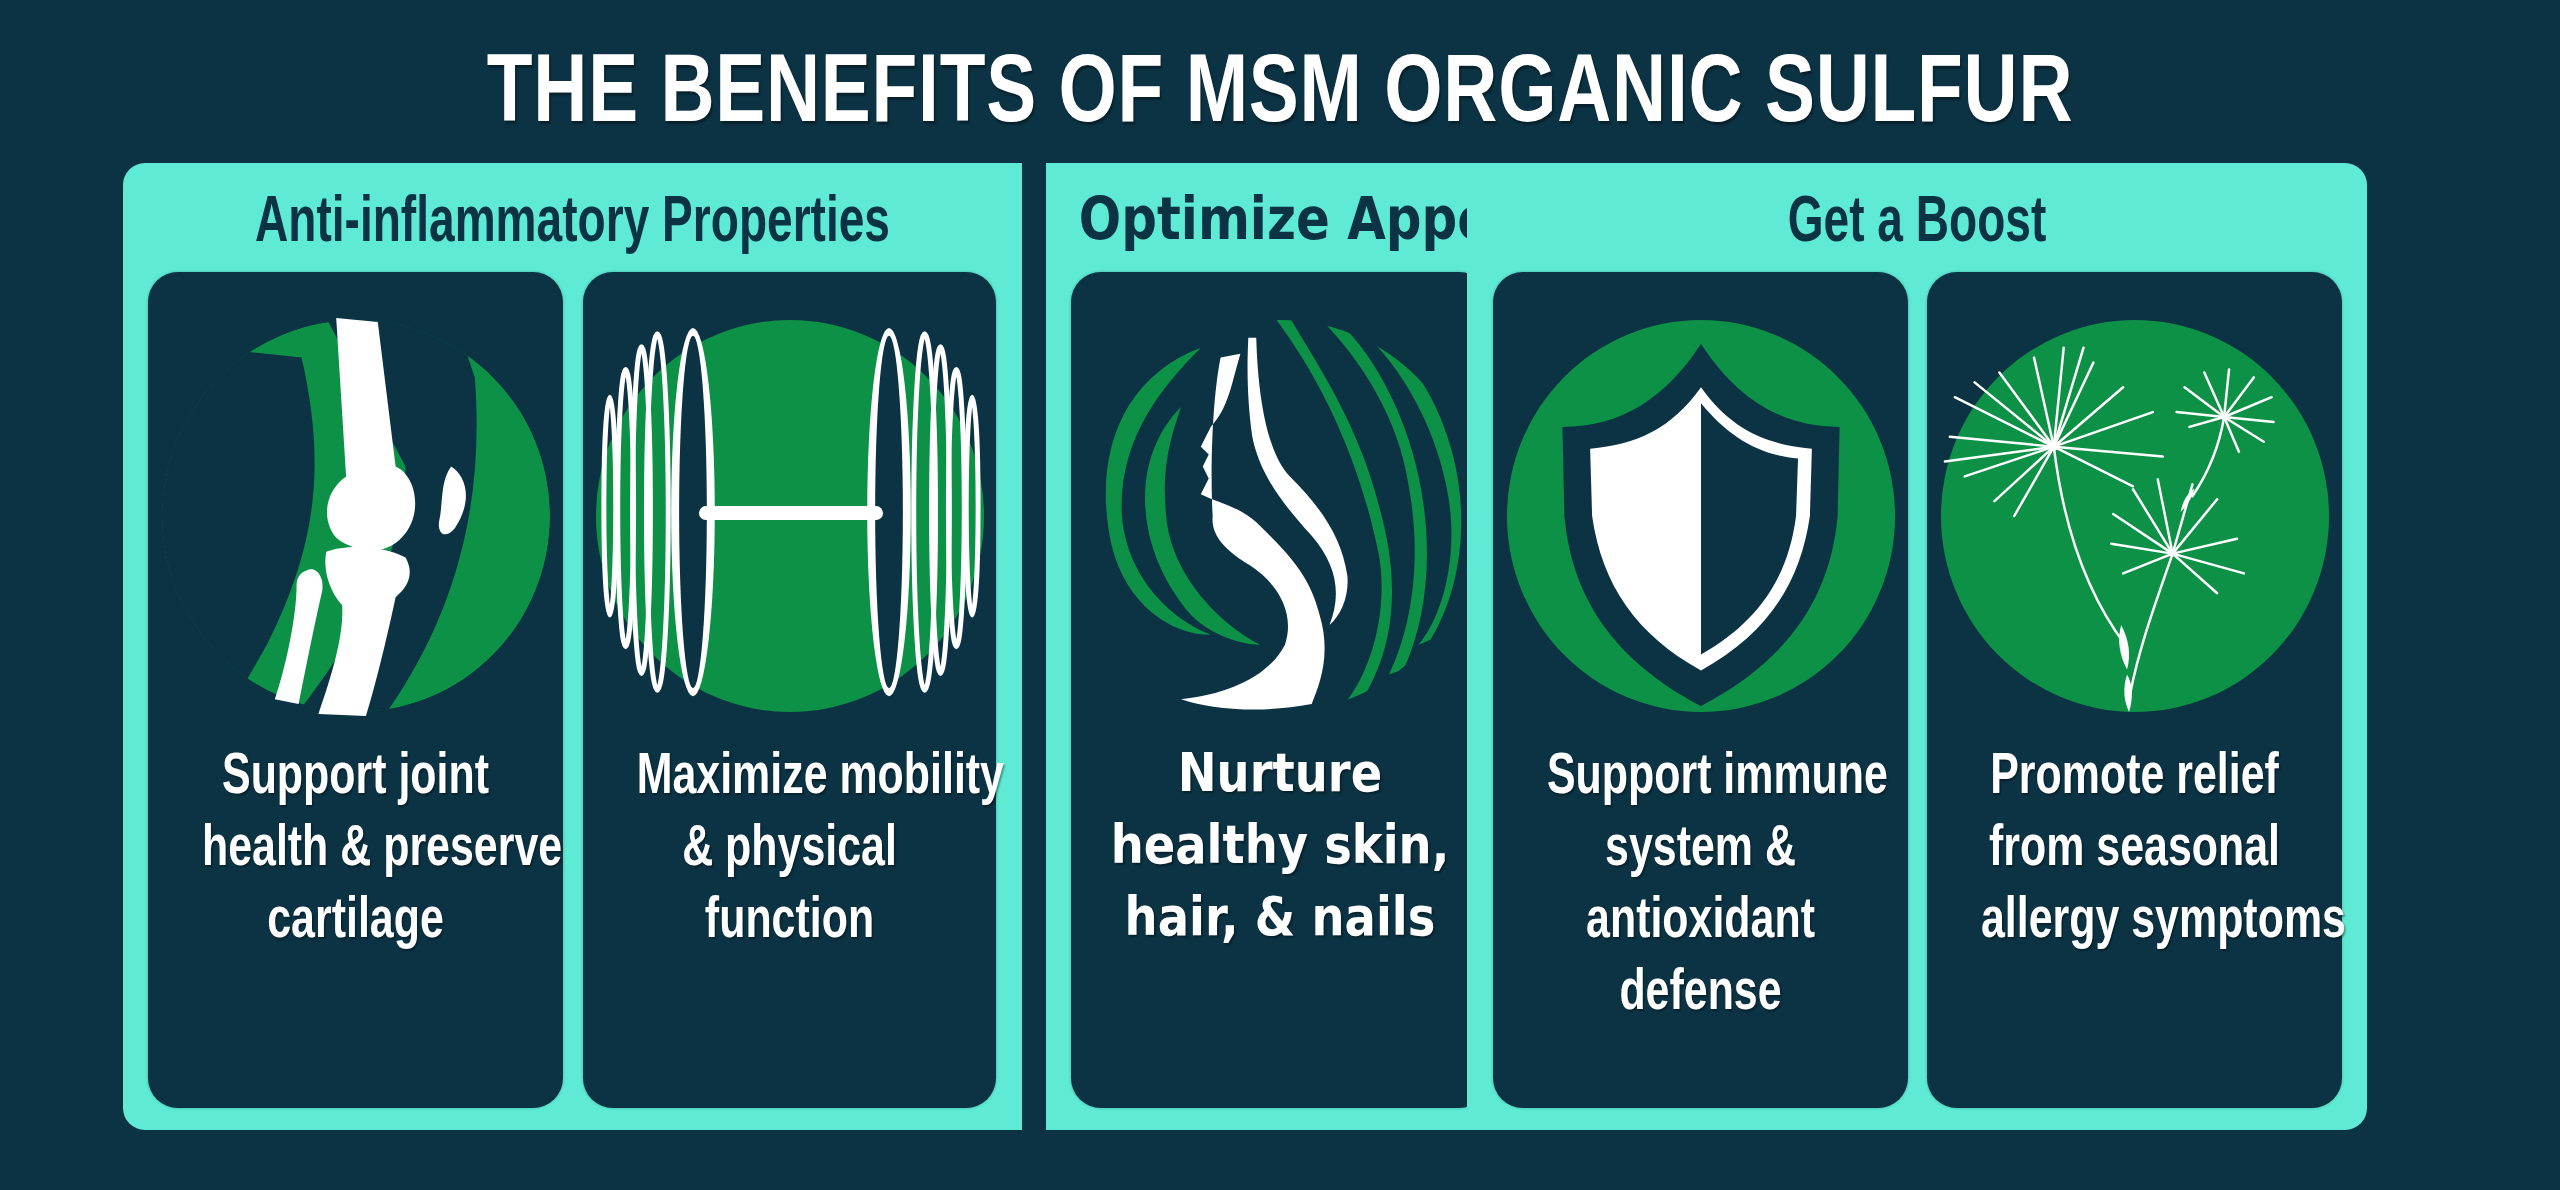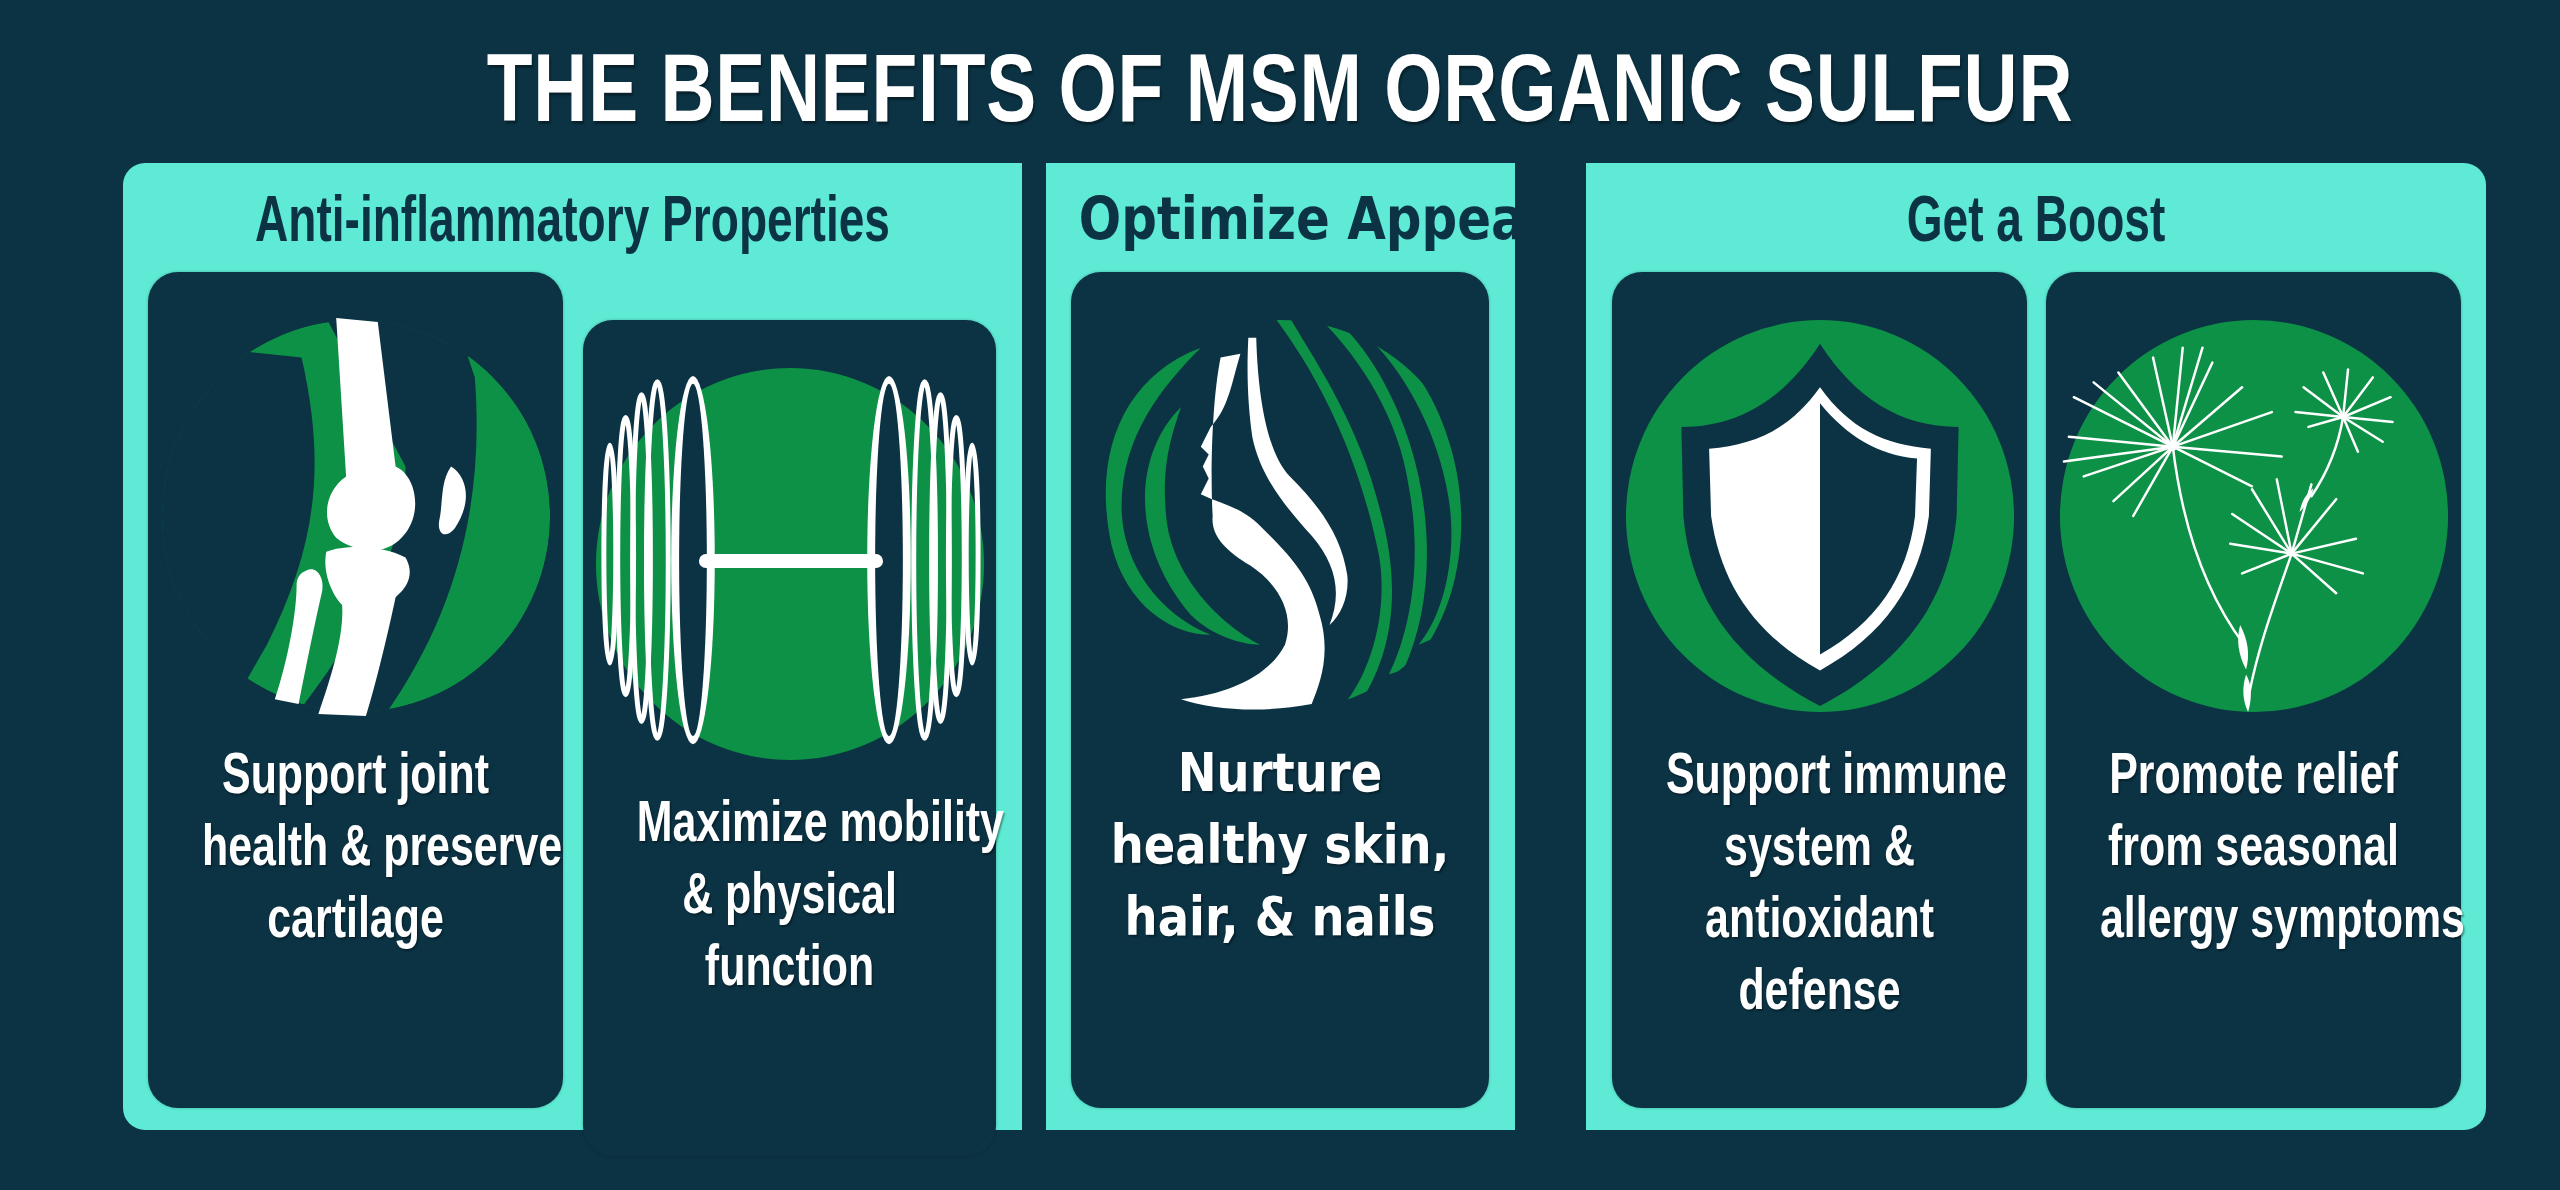--- a/index.html
+++ b/index.html
@@ -17,21 +17,21 @@
     transform:scaleX(0.78); transform-origin:center;
     text-shadow:2px 3px 2px rgba(0,0,0,0.35);
     line-height:100px;
   }
   .panel {
     position:absolute; top:163px; height:967px;
     background:#5eead4;
   }
   .panel.p1 { left:123px; width:899px; border-radius:22px 0 0 22px; }
   .panel.p2 { left:1046px; width:469px; border-radius:0; }
-  .panel.p3 { left:1586px; width:900px; border-radius:0 22px 22px 0; }
+  .panel.p3 { left:1467px; width:900px; border-radius:0 22px 22px 0; }
   .panel-title {
     position:absolute; left:0; right:0; top:18px;
     text-align:center; color:#0b3344;
     font-weight:bold; font-size:64px; line-height:76px;
     transform:scaleX(0.72); transform-origin:center;
     white-space:nowrap;
   }
   .card {
     position:absolute; top:109px; height:836px;
     background:#0b3344; border-radius:30px;
@@ -80,21 +80,21 @@
         <path d="M150 255 C160 250 168 262 166 275 C158 310 150 350 142 390 L118 385 C130 350 140 300 140 270 C140 262 144 257 150 255 Z" fill="#fff"></path>
       </svg>
     </div>
     <div class="card-text">
       <span class="line">Support joint</span>
       <span class="line">health &amp; preserve</span>
       <span class="line">cartilage</span>
     </div>
   </div>
 
-  <div class="card" style="left:460px; width:413px;margin-top:48px;">
+  <div class="card" style="left:460px; width:413px;">
     <div class="icon-wrap">
       <svg viewBox="0 0 400 400">
         <ellipse cx="200" cy="200" rx="196" ry="198" fill="#0d9146"></ellipse>
         <g fill="none" stroke="#fff" stroke-width="5">
           <ellipse cx="18" cy="190" rx="6" ry="110"></ellipse>
           <ellipse cx="34" cy="192" rx="8" ry="140"></ellipse>
           <ellipse cx="50" cy="194" rx="9" ry="165"></ellipse>
           <ellipse cx="66" cy="196" rx="11" ry="180"></ellipse>
           <ellipse cx="384" cy="190" rx="6" ry="110"></ellipse>
           <ellipse cx="368" cy="192" rx="8" ry="140"></ellipse>

